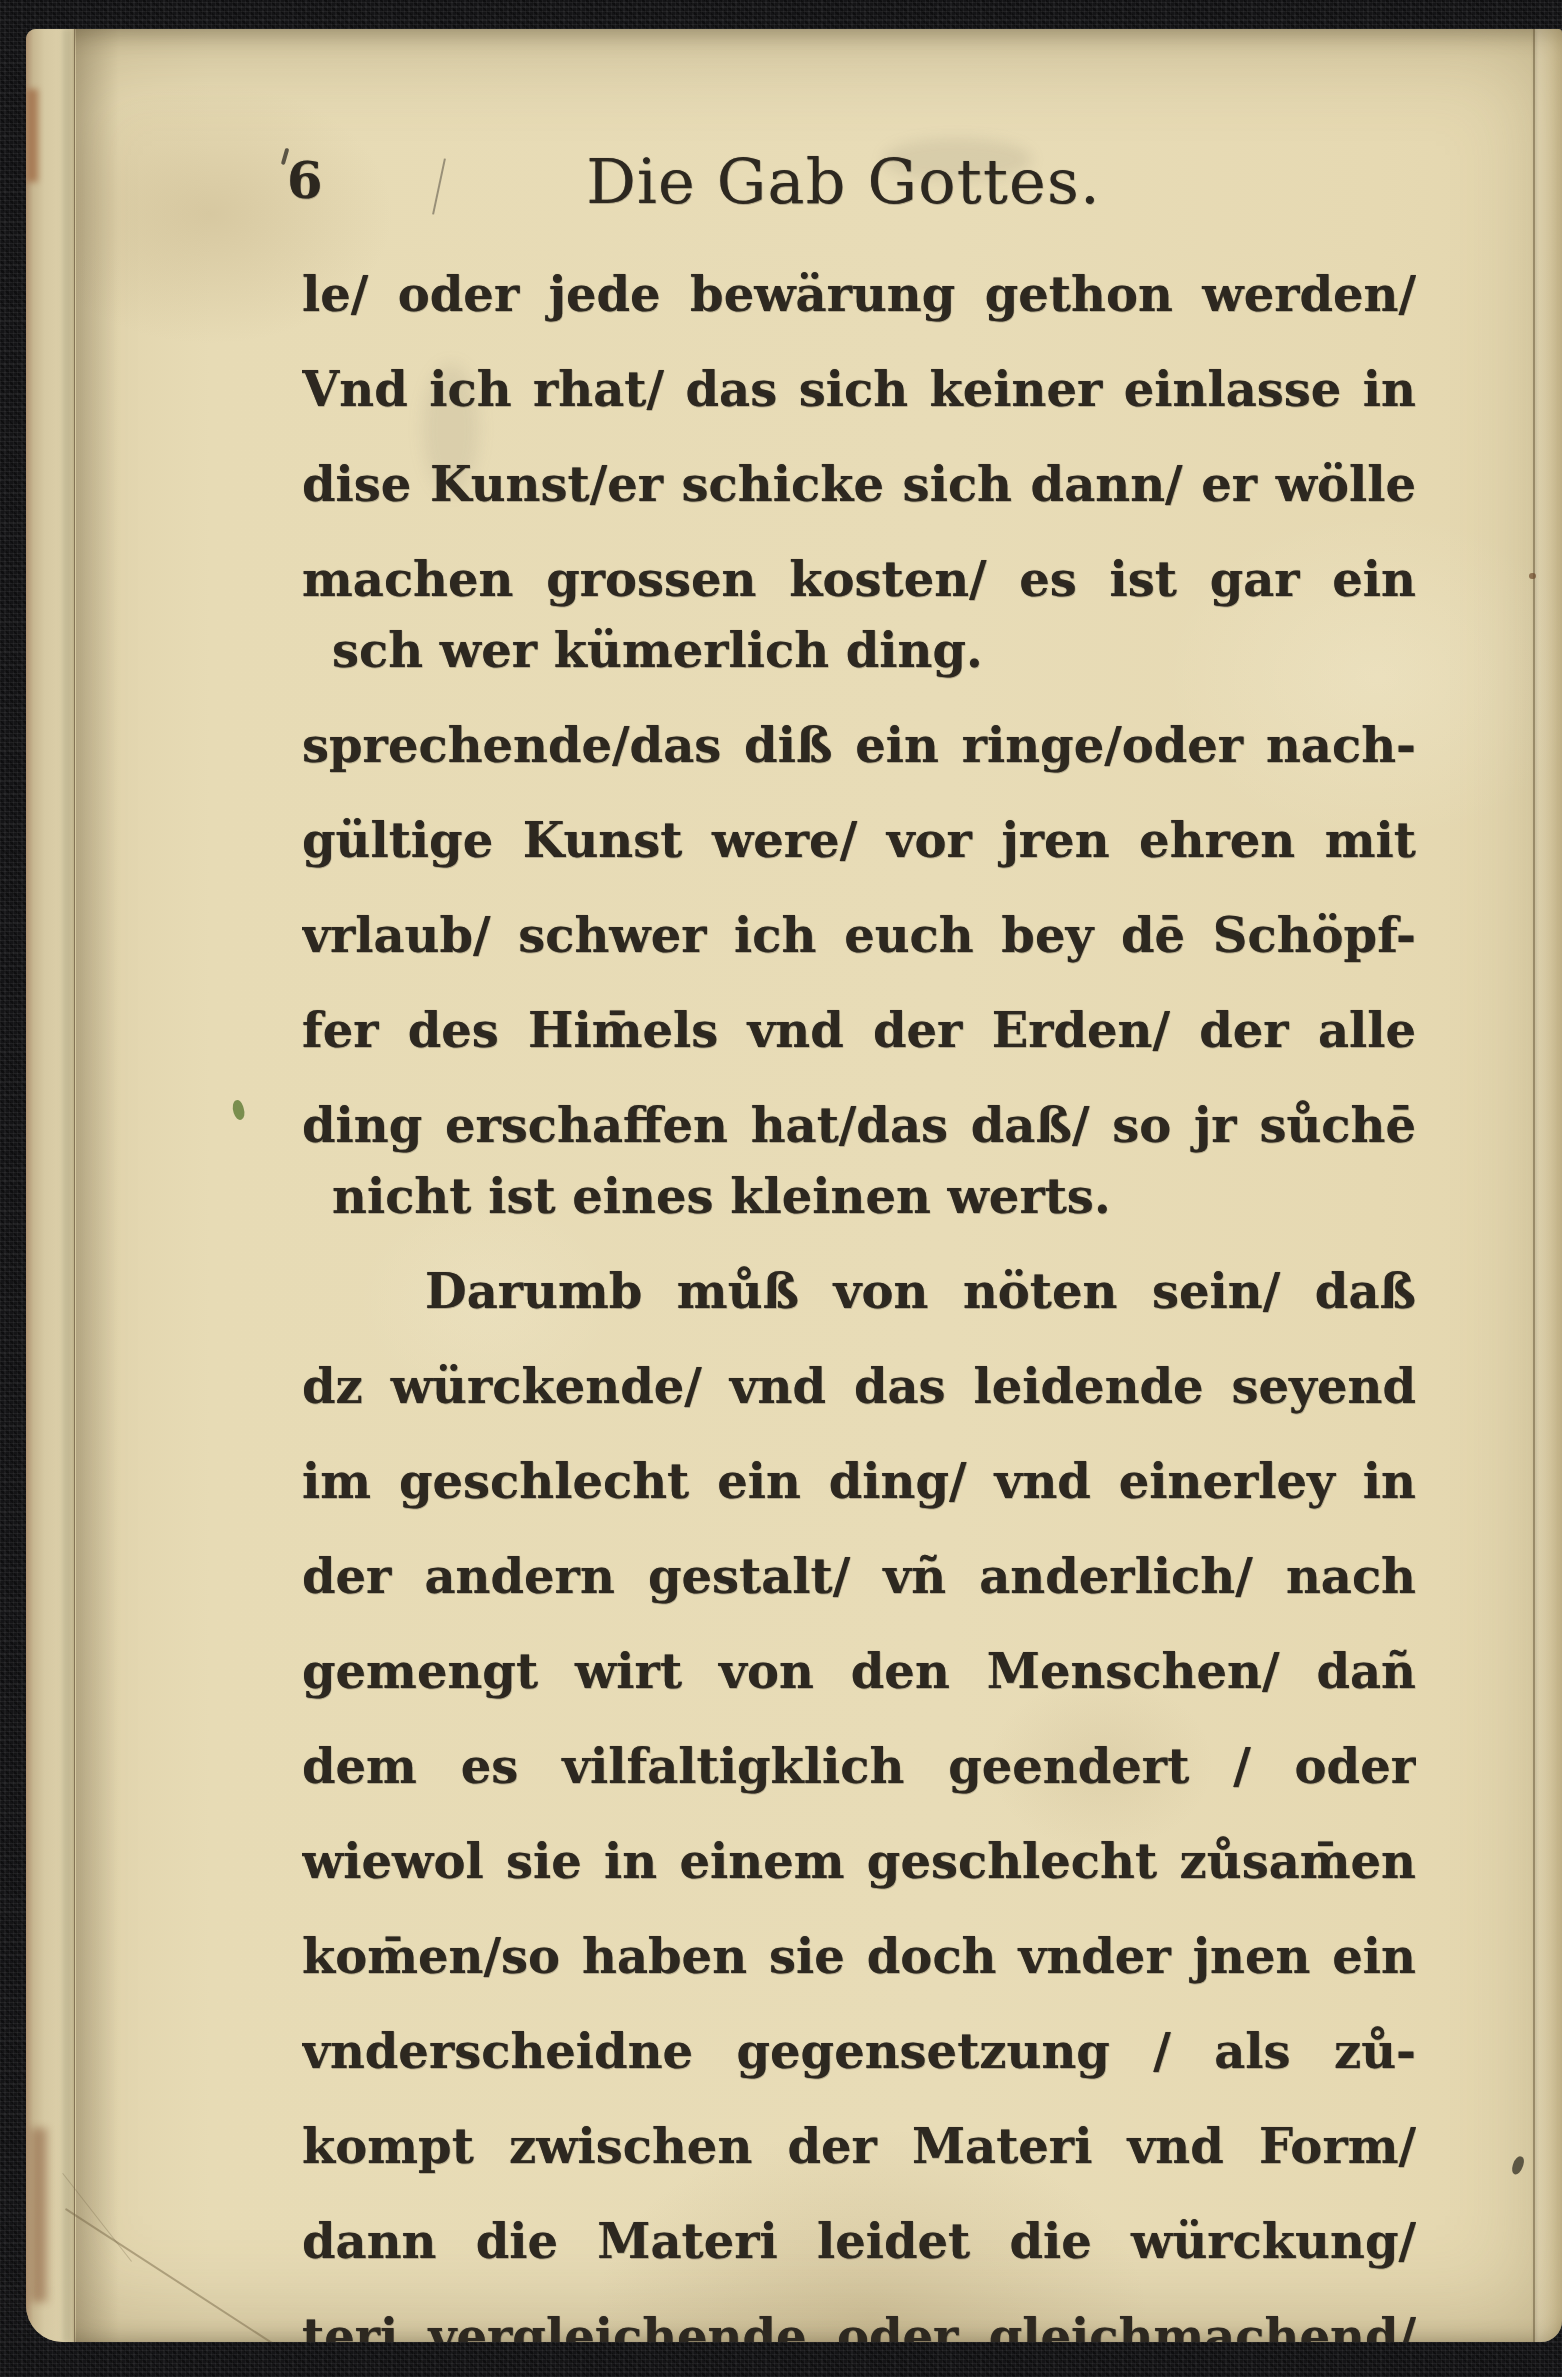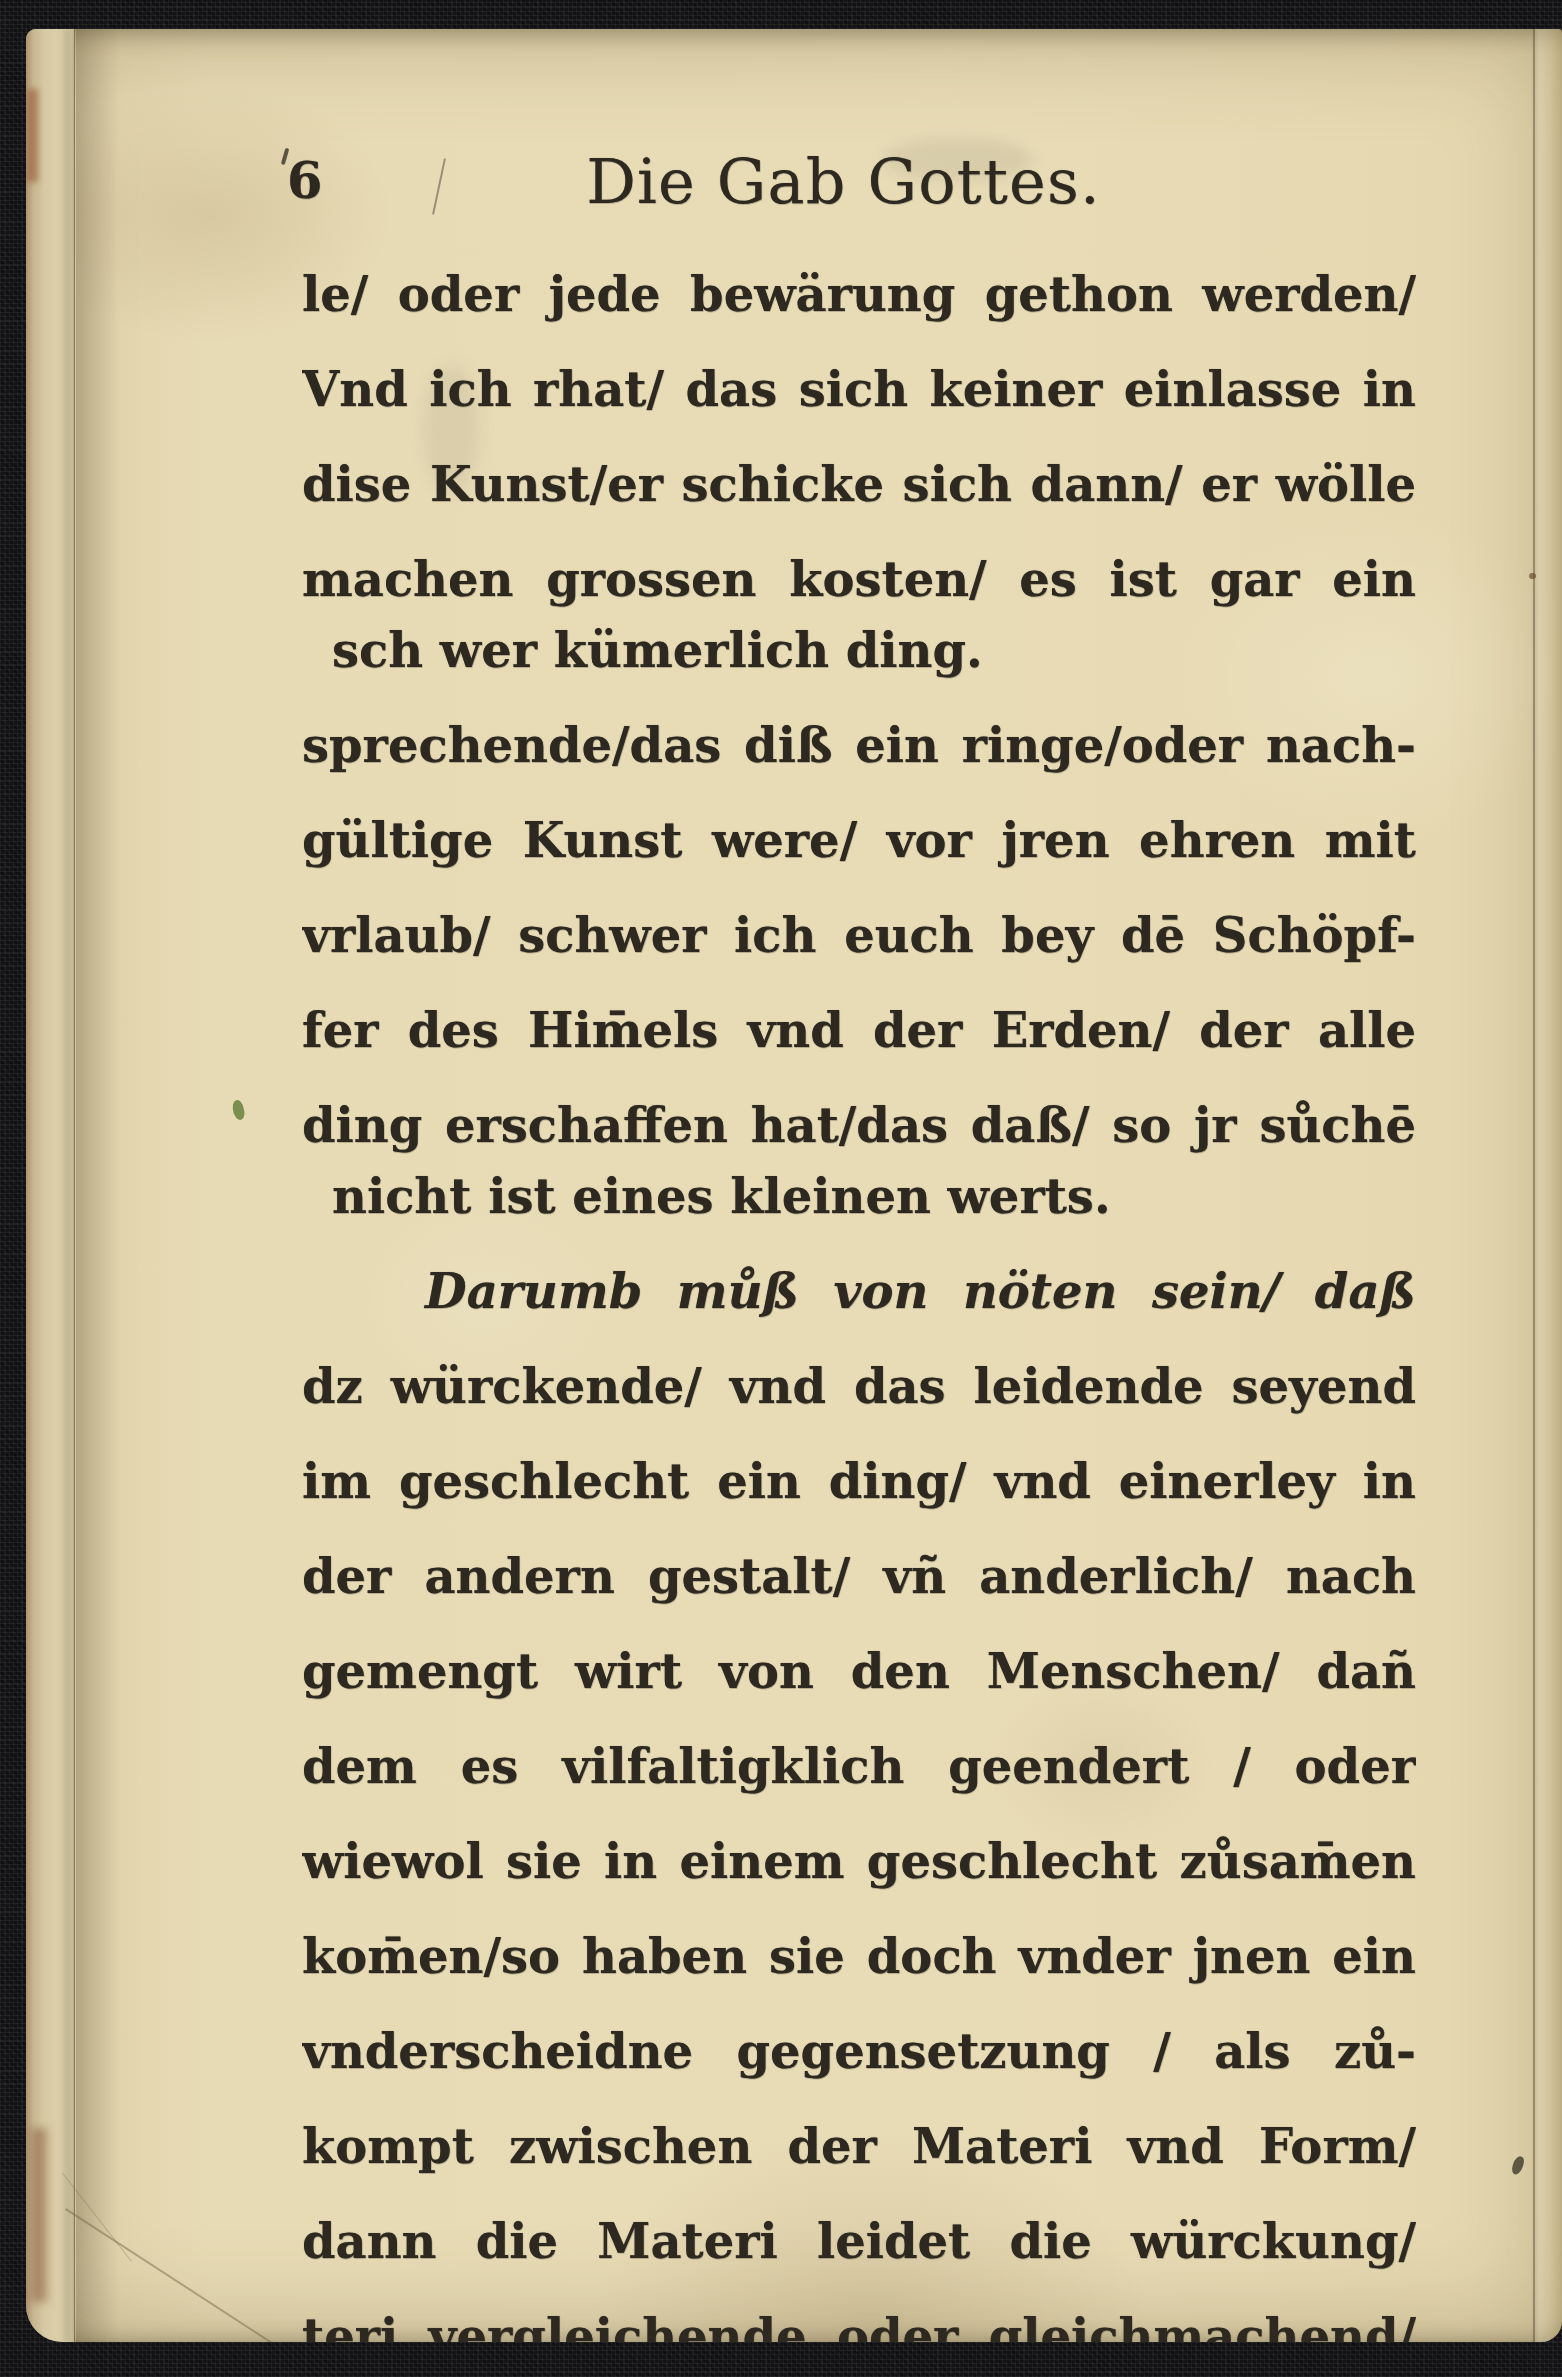--- a/index.html
+++ b/index.html
@@ -72,21 +72,21 @@
   .page-num{position:absolute;left:-15px;top:16px;font-size:51px;font-weight:bold;}
   .running-title{
     text-align:center;font-size:62px;font-weight:normal;letter-spacing:1.2px;
     padding-top:11.2px;transform:translateX(-15.5px);
   }
   .line{height:71px;line-height:71px;font-size:48px;font-weight:bold;overflow:hidden;white-space:normal;}
   .j{text-align:justify;text-align-last:justify;margin-top:24px;}
   .j::after{content:"";display:inline-block;width:100%;height:0;}
   .end{text-align:left;margin-left:30px;}
   .ind1{text-indent:84px;}
-  .ind2{text-indent:123px;font-style:italic;}
+  .ind2{text-indent:123px;}
   .cw{text-align:right;font-size:48px;}
 </style>
 </head>
 <body>
 
 <div class="page">
   <div class="gutter"></div>
   <div class="gutter-tint"></div>
   <div class="gutter-shade"></div>
   <div class="right-edge"></div>

